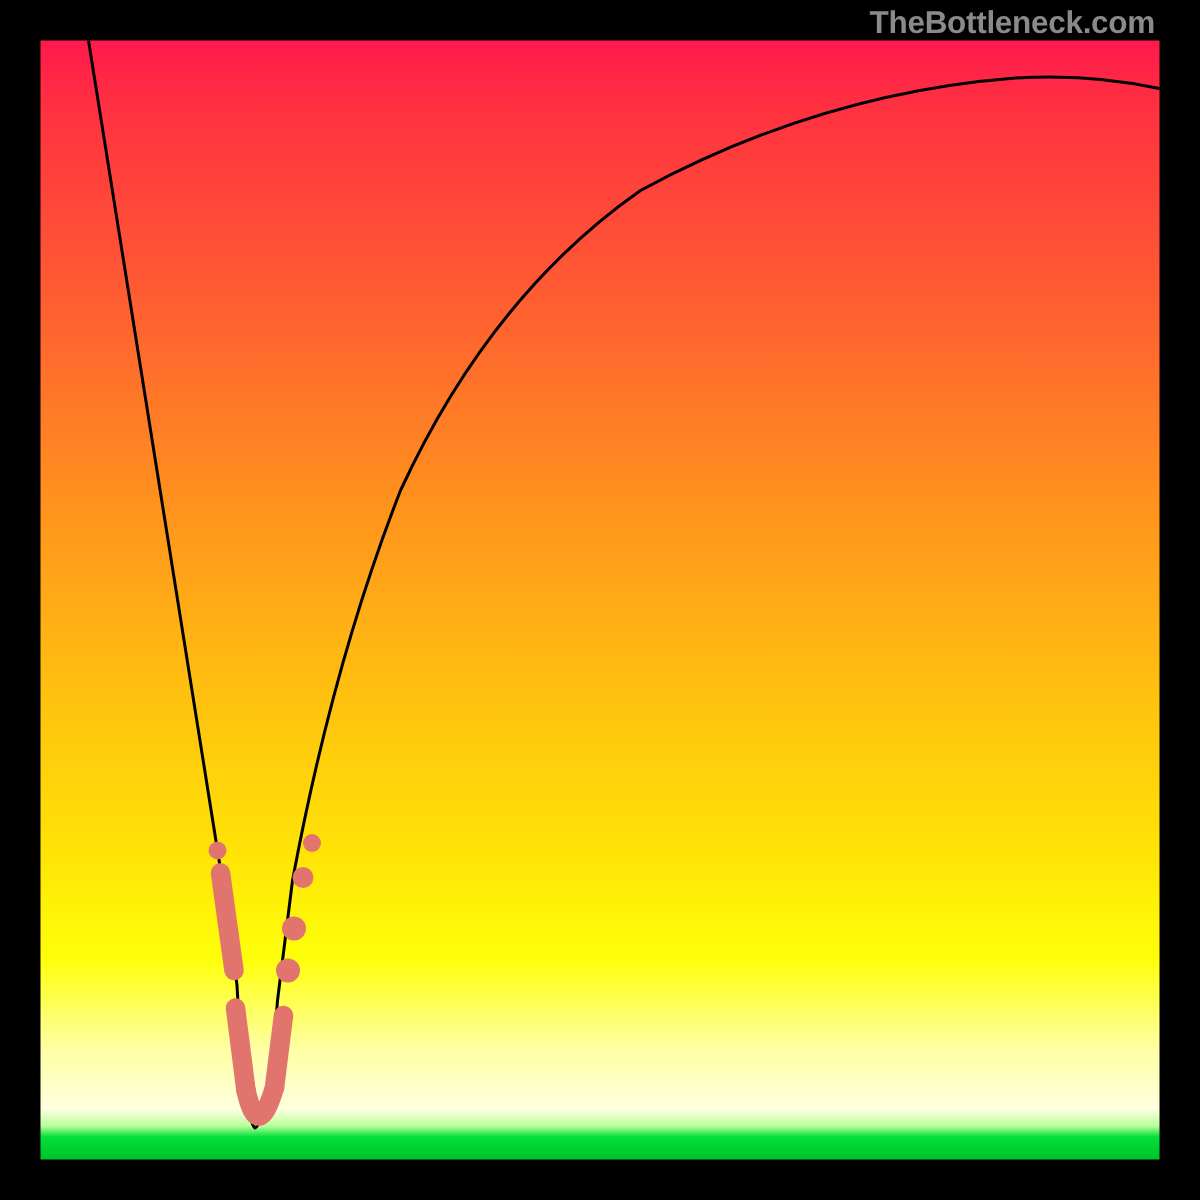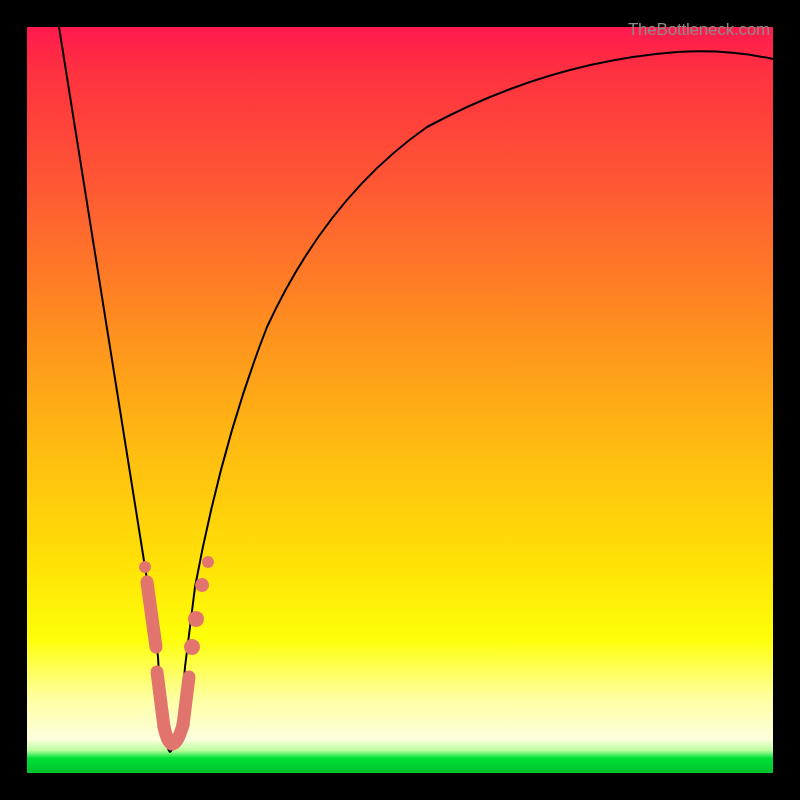--- a/index.html
+++ b/index.html
@@ -36,25 +36,25 @@
       #feff08 82%,
       #ffffa2 90%,
       #fdffde 95.5%,
       #b8ff9a 97%,
       #00e038 98%,
       #00c22c 100%
     );
   }
   .watermark {
     position: absolute;
-    top: 20px;
+    top: 4px;
     right: 30px;
     color: #8a8a8a;
-    font-size: 17px;
-    font-weight: 400;
+    font-size: 21px;
+    font-weight: 700;
     letter-spacing: -0.2px;
     user-select: none;
   }
   svg.overlay {
     position: absolute;
     top: 27px;
     left: 27px;
     width: 746px;
     height: 746px;
     overflow: visible;

